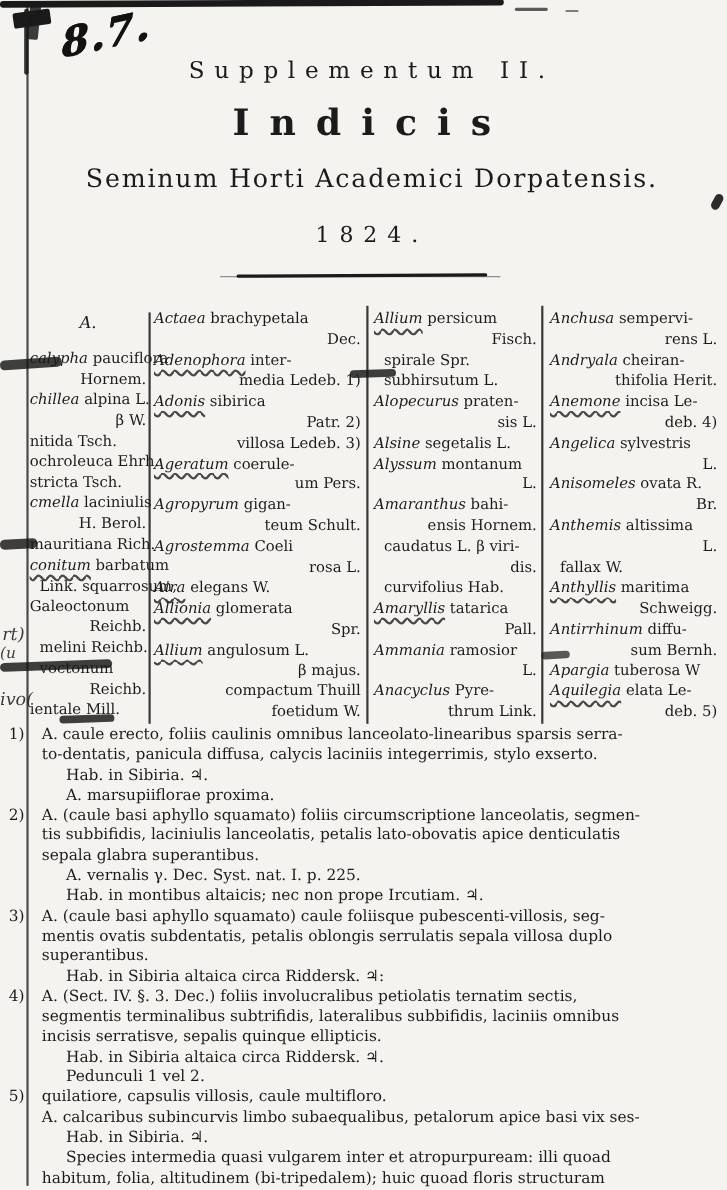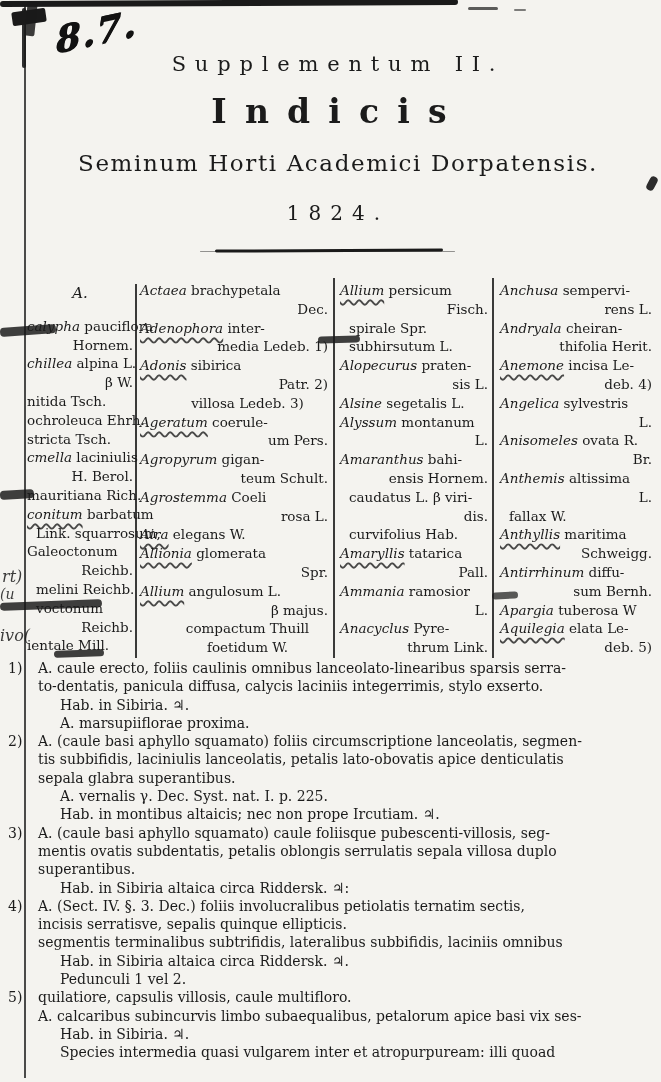--- a/index.html
+++ b/index.html
@@ -51,21 +51,21 @@
   .col{position:absolute;font-size:13.5px;line-height:18.8px;white-space:nowrap;}
   .col-1{left:27px;top:282px;width:106px;}
   .col-2{left:140px;top:281px;width:188px;}
   .col-3{left:340px;top:281px;width:148px;}
   .col-4{left:500px;top:281px;width:152px;}
   .col-heading{text-align:center;font-style:italic;font-size:15px;margin:2px 0 14px 0;}
   .cline{min-height:18.8px;}
   .a-l{text-align:left;}
   .a-r{text-align:right;}
   .a-i1{text-align:left;padding-left:9px;}
-  .a-i2{text-align:center;padding-left:27px;}
+  .a-i2{text-align:right;padding-left:27px;}
   .it{font-style:italic;}
   .mk{text-decoration:underline wavy rgba(30,30,30,.8);text-decoration-thickness:2px;text-underline-offset:4px;}
   
   .footnotes{position:absolute;left:8px;top:659px;width:648px;font-size:14px;line-height:18.3px;}
   .footnote{position:relative;padding-left:30px;}
   .fn-num{position:absolute;left:0;top:0;}
   .fline{white-space:nowrap;}
   .ind-1{margin-left:22px;}
   
   .frag{position:absolute;font-size:16px;opacity:.85;font-style:italic;}
@@ -216,27 +216,28 @@
       <div class="footnote">
         <span class="fn-num">3)</span>
         <div class="fline ind-0">A. (caule basi aphyllo squamato) caule foliisque pubescenti-villosis, seg-</div>
         <div class="fline ind-0">mentis ovatis subdentatis, petalis oblongis serrulatis sepala villosa duplo</div>
         <div class="fline ind-0">superantibus.</div>
         <div class="fline ind-1">Hab. in Sibiria altaica circa Riddersk. ♃:</div>
       </div>
       <div class="footnote">
         <span class="fn-num">4)</span>
         <div class="fline ind-0">A. (Sect. IV. §. 3. Dec.) foliis involucralibus petiolatis ternatim sectis,</div>
+        <div class="fline ind-0">segmentis terminalibus subtrifidis, lateralibus subbifidis, laciniis omnibus</div>
         <div class="fline ind-0">incisis serratisve, sepalis quinque ellipticis.</div>
-        <div class="fline ind-0">segmentis terminalibus subtrifidis, lateralibus subbifidis, laciniis omnibus</div>
         <div class="fline ind-1">Hab. in Sibiria altaica circa Riddersk. ♃.</div>
         <div class="fline ind-1">Pedunculi 1 vel 2.</div>
       </div>
       <div class="footnote">
         <span class="fn-num">5)</span>
         <div class="fline ind-0">quilatiore, capsulis villosis, caule multifloro.</div>
         <div class="fline ind-0">A. calcaribus subincurvis limbo subaequalibus, petalorum apice basi vix ses-</div>
         <div class="fline ind-1">Hab. in Sibiria. ♃.</div>
         <div class="fline ind-1">Species intermedia quasi vulgarem inter et atropurpuream: illi quoad</div>
+        <div class="fline ind-0">habitum, folia, altitudinem (bi-tripedalem); huic quoad floris structuram</div>
       </div>
     </div>
 
 </div>
 
 </body></html>

